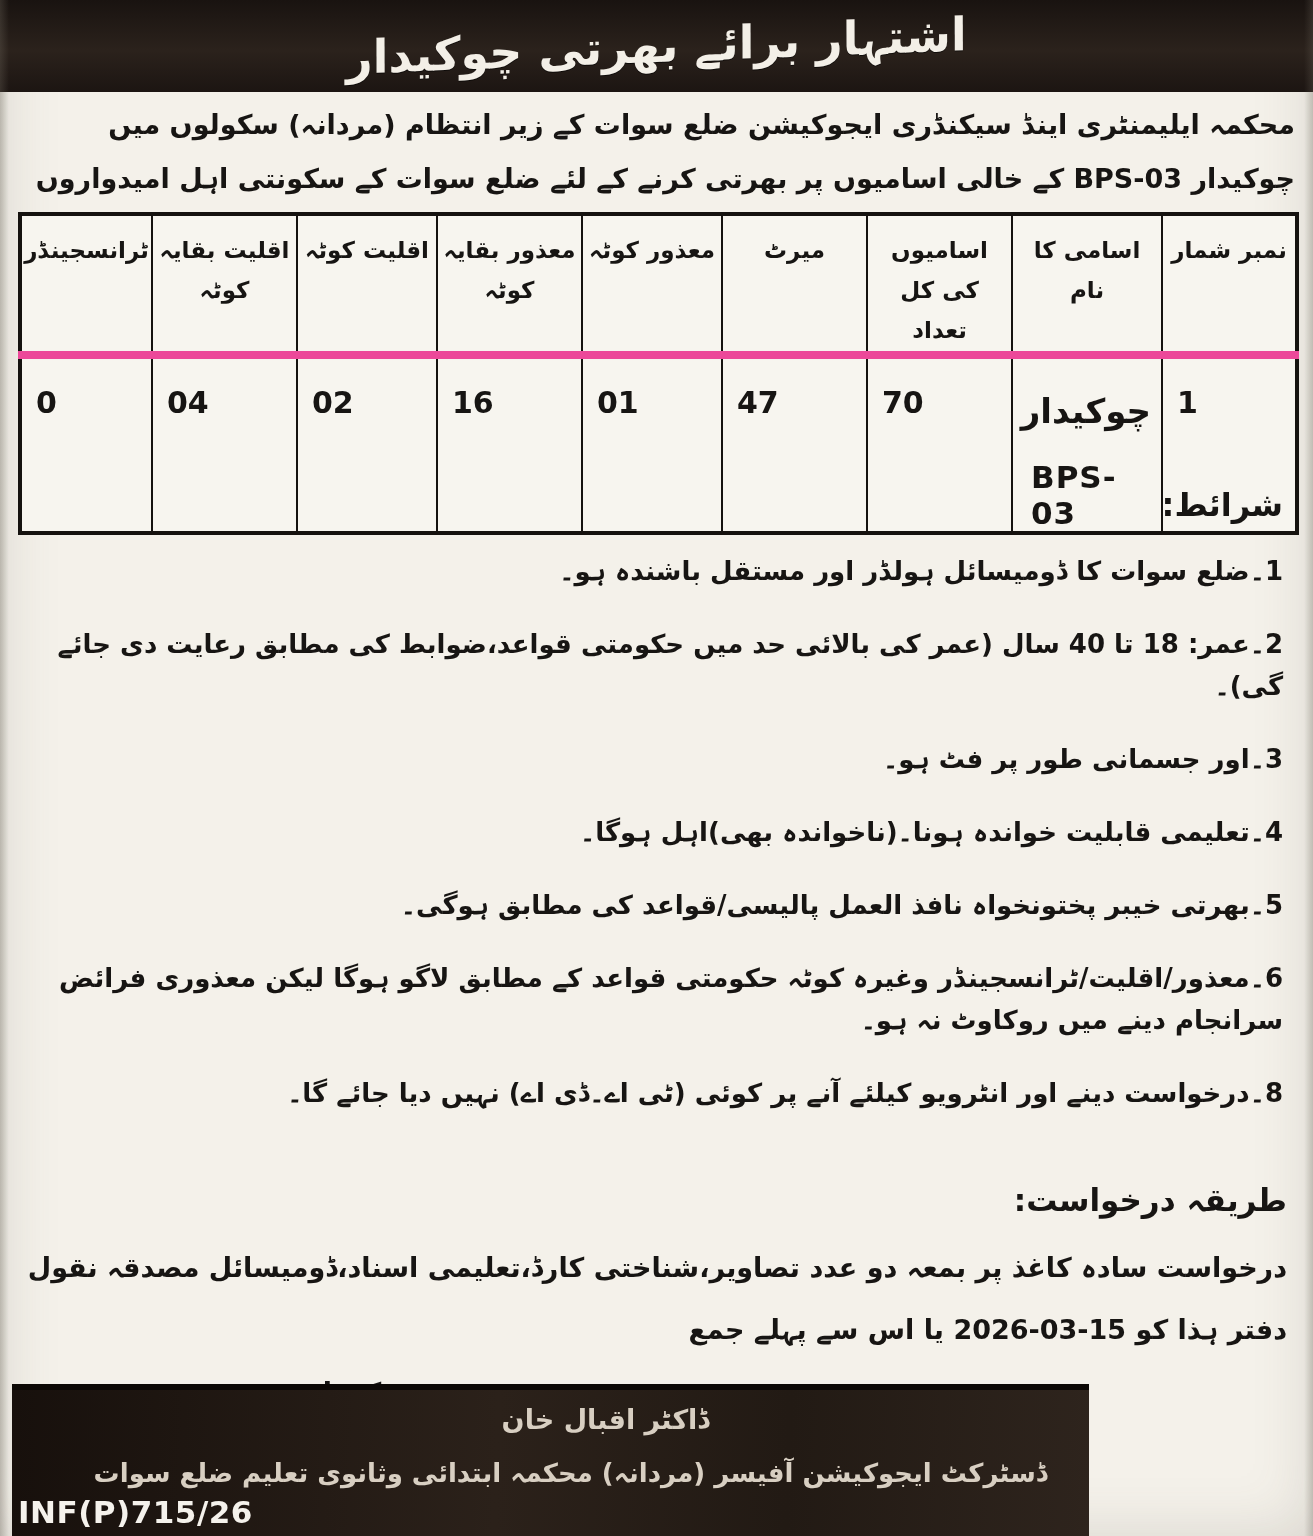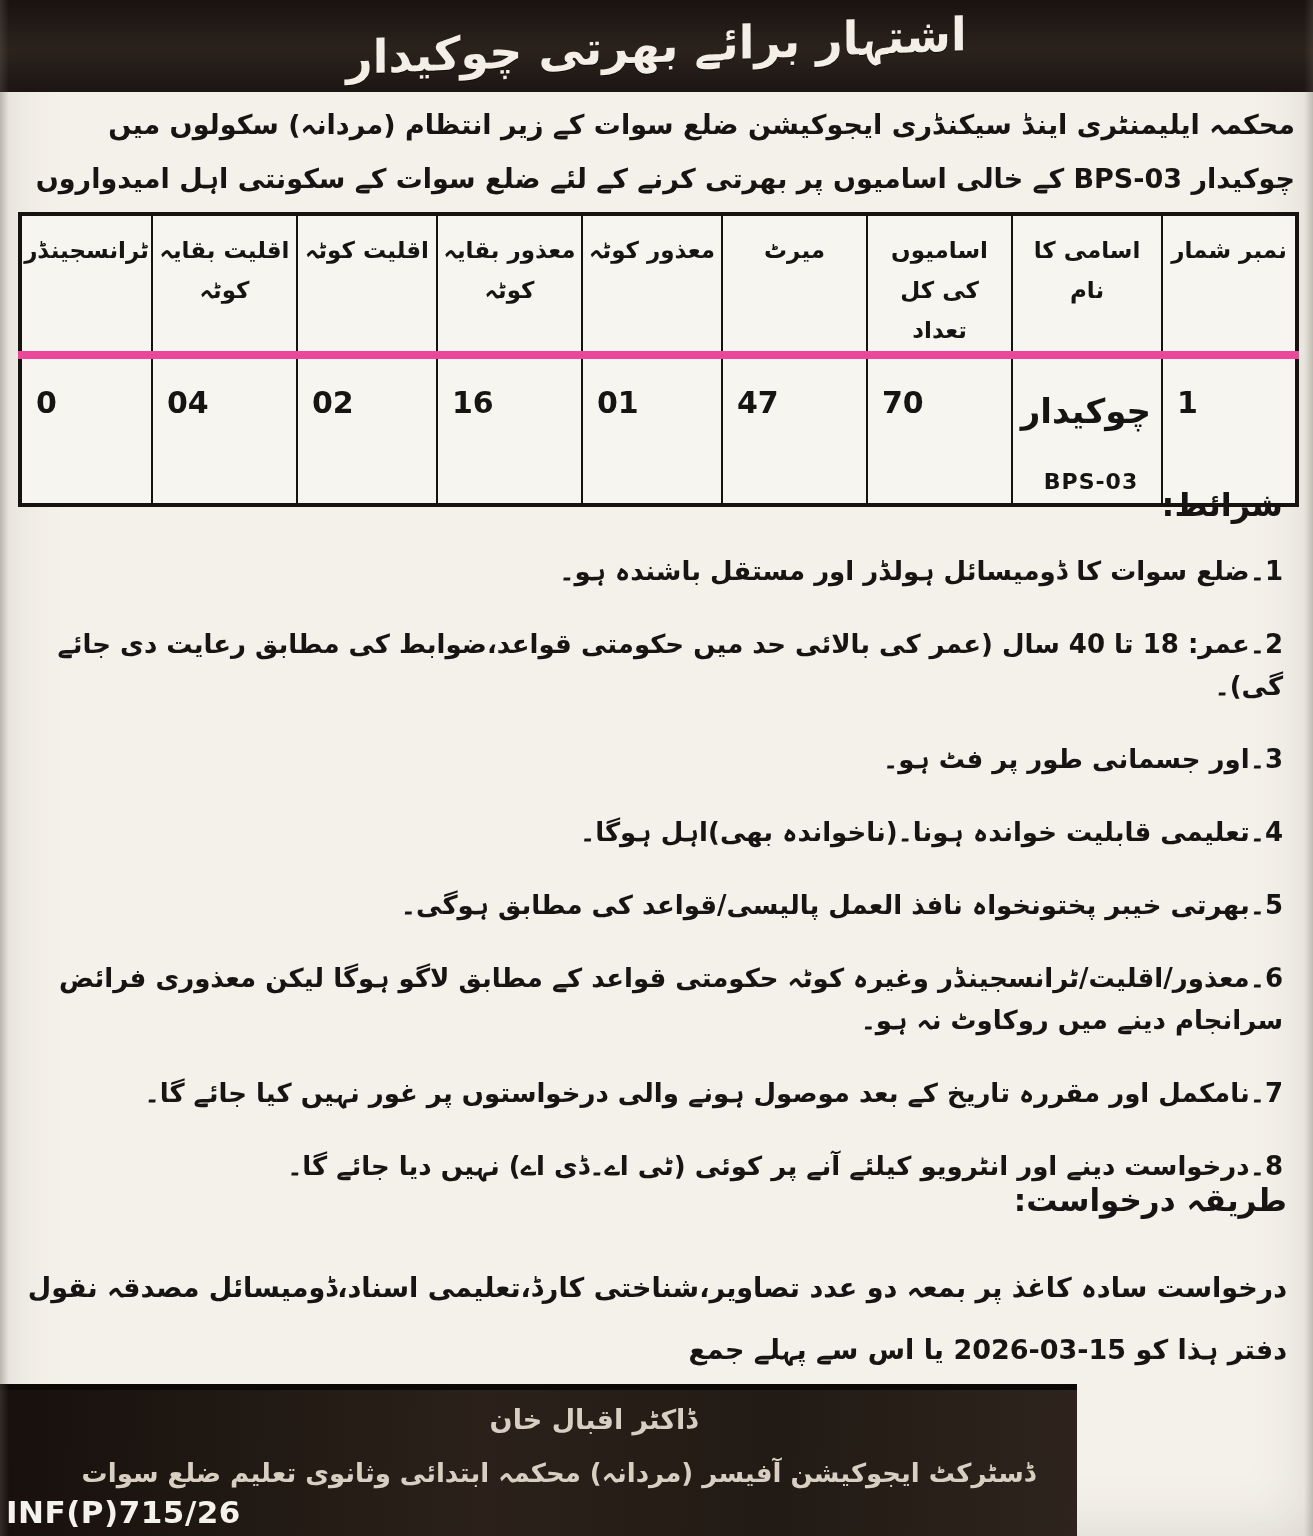--- a/index.html
+++ b/index.html
@@ -45,39 +45,39 @@
     height:120px;font-size:23px;font-weight:bold;
     text-align:center;padding-top:14px;line-height:40px;
   }
   table.vtable td{
     height:118px;font-size:30px;font-weight:bold;
     text-align:left;padding:26px 10px 0 14px;
   }
   table.vtable tr.hdr th{border-bottom:8px solid #ec4899;}
   td.post-cell{text-align:center;padding:14px 4px 0 4px;}
   .post-name{display:block;font-size:34px;margin-top:6px;}
-  .post-grade{display:block;font-size:22px;text-align:center;margin-top:38px;padding-left:4px;letter-spacing:1px;}
+  .post-grade{display:block;font-size:31px;text-align:left;margin-top:28px;padding-left:4px;letter-spacing:1px;}
   
   .conditions{
     position:absolute;top:486px;left:28px;right:30px;
     direction:rtl;text-align:right;
   }
   .cond-heading{font-size:32px;font-weight:bold;margin-bottom:26px;}
   .cond-item{font-size:26px;font-weight:bold;line-height:42px;margin-bottom:31px;text-align:right;}
   
   .application{
     position:absolute;top:1182px;left:24px;right:26px;
     direction:rtl;text-align:right;
   }
-  .app-heading{font-size:31px;font-weight:bold;margin-bottom:39px;}
+  .app-heading{font-size:31px;font-weight:bold;margin-bottom:19px;}
   .app-body{font-size:27px;font-weight:bold;line-height:62px;}
   .app-tail{font-size:27px;font-weight:bold;direction:rtl;text-align:left;padding-left:228px;margin-top:16px;}
   
   .footer{
-    position:absolute;left:0;bottom:0;width:1077px;height:146px;
+    position:absolute;left:12px;bottom:0;width:1077px;height:146px;
     background:linear-gradient(92deg,#17100c 0%,#2b211a 45%,#221a14 72%,#2e241d 100%);
     border-top:6px solid #0c0805;
   }
   .footer-name{
     margin-top:14px;text-align:center;direction:rtl;
     color:#d8cfc2;font-size:27px;font-weight:bold;
     padding-left:110px;
   }
   .footer-title{
     margin-top:23px;text-align:center;direction:rtl;
@@ -150,21 +150,20 @@
   </div>
 
   <div class="conditions">
     <div class="cond-heading">شرائط:</div>
     <div class="cond-item">1۔ضلع سوات کا ڈومیسائل ہولڈر اور مستقل باشندہ ہو۔</div>
     <div class="cond-item">2۔عمر: 18 تا 40 سال (عمر کی بالائی حد میں حکومتی قواعد،ضوابط کی مطابق رعایت دی جائے گی)۔</div>
     <div class="cond-item">3۔اور جسمانی طور پر فٹ ہو۔</div>
     <div class="cond-item">4۔تعلیمی قابلیت خواندہ ہونا۔(ناخواندہ بھی)اہل ہوگا۔</div>
     <div class="cond-item">5۔بھرتی خیبر پختونخواہ نافذ العمل پالیسی/قواعد کی مطابق ہوگی۔</div>
     <div class="cond-item">6۔معذور/اقلیت/ٹرانسجینڈر وغیرہ کوٹہ حکومتی قواعد کے مطابق لاگو ہوگا لیکن معذوری فرائض سرانجام دینے میں روکاوٹ نہ ہو۔</div>
-    <div class="cond-item">7۔نامکمل اور مقررہ تاریخ کے بعد موصول ہونے والی درخواستوں پر غور نہیں کیا جائے گا۔</div>
     <div class="cond-item">8۔درخواست دینے اور انٹرویو کیلئے آنے پر کوئی (ٹی اے۔ڈی اے) نہیں دیا جائے گا۔</div>
   </div>
 
   <div class="application">
     <div class="app-heading">طریقہ درخواست:</div>
     <div class="app-body">درخواست سادہ کاغذ پر بمعہ دو عدد تصاویر،شناختی کارڈ،تعلیمی اسناد،ڈومیسائل مصدقہ نقول دفتر ہذا کو 15-03-2026 یا اس سے پہلے جمع</div>
     <div class="app-tail">کروائیں ۔</div>
   </div>
 
   <div class="footer">

